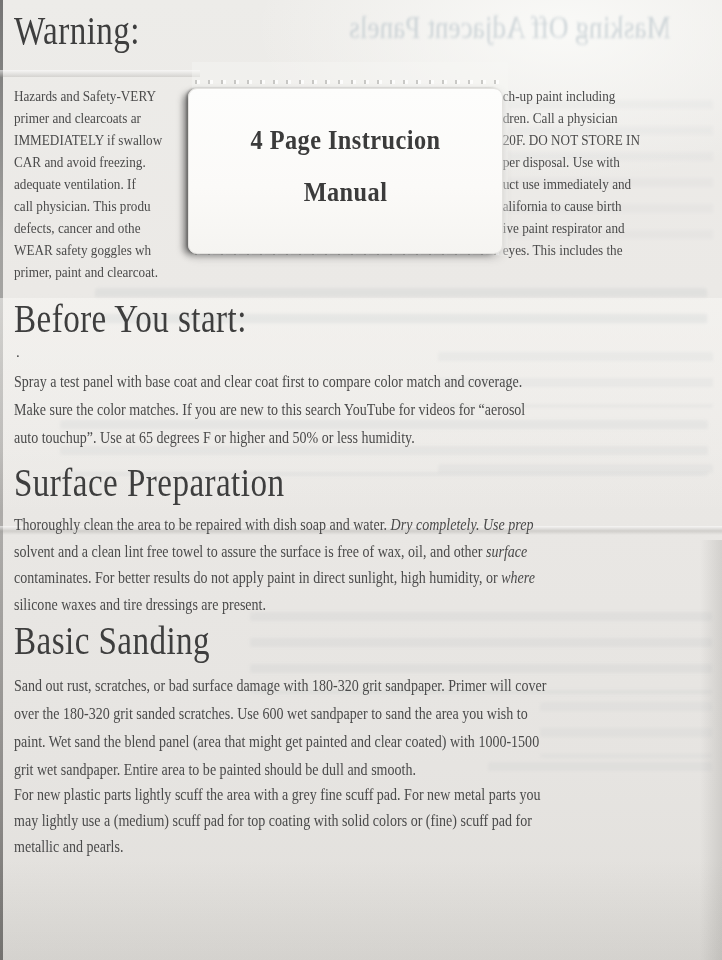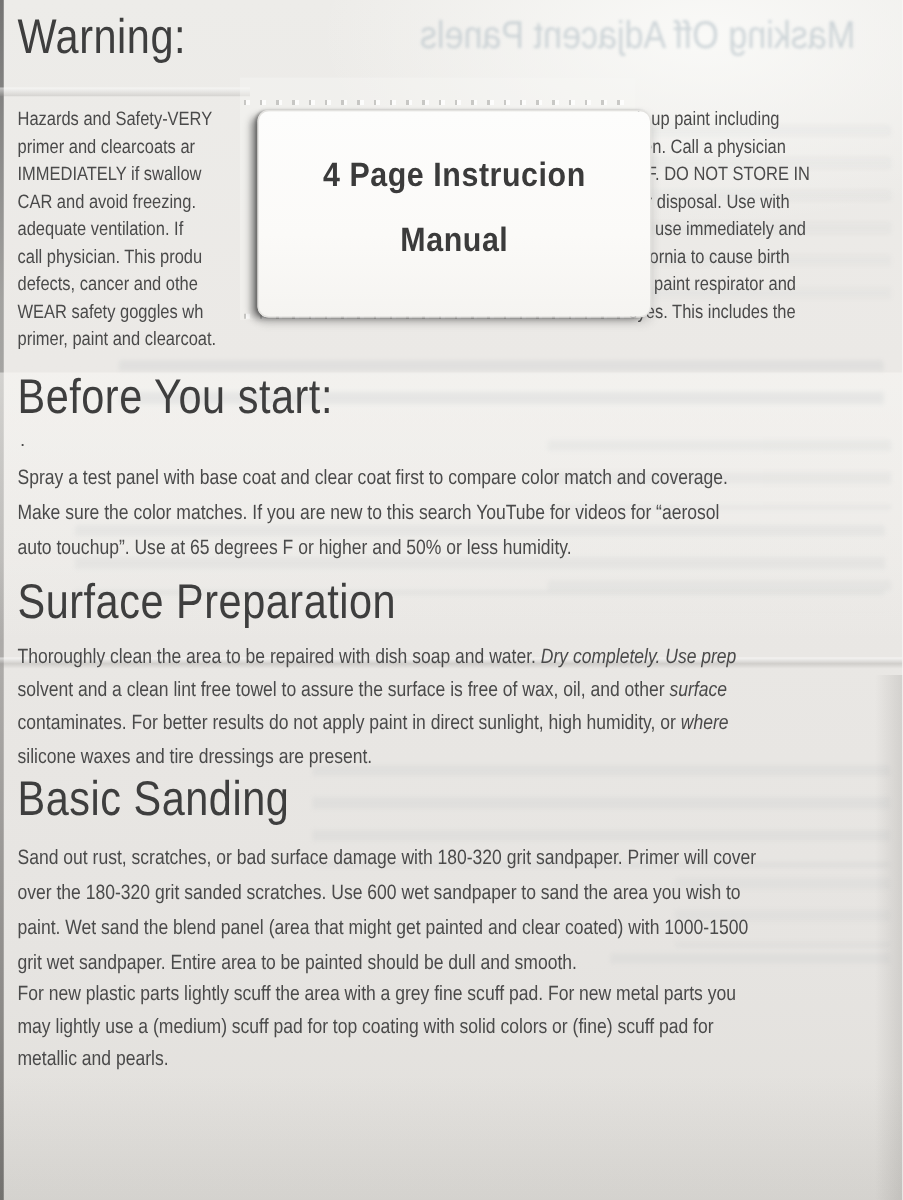--- a/index.html
+++ b/index.html
@@ -3,21 +3,21 @@
 <meta charset="utf-8">
 <style>
   html,body{margin:0;padding:0;}
   body{
     width:722px;height:960px;position:relative;overflow:hidden;
     font-family:"Liberation Sans",sans-serif;
     background:
       radial-gradient(ellipse 430px 210px at 78% 3%, rgba(250,250,248,.95), rgba(250,250,248,0) 72%),
       linear-gradient(180deg,#edecE9 0%,#ebe9e6 30%,#e9e7e4 55%,#e6e4e1 80%,#e1dfdb 100%);
   }
-  .page{position:absolute;inset:0;}
+  .page{position:absolute;inset:0;font-family:Liberation Serif, serif;}
   
   .edge-left{position:absolute;left:0;top:0;width:3px;height:960px;
     background:linear-gradient(180deg,#4c4c4c,#8a8a88 25%,#9a9896 55%,#6d6b69 85%,#4e4d4b);opacity:.75;}
   .edge-right{position:absolute;right:0;top:540px;width:22px;height:420px;
     background:linear-gradient(90deg,rgba(0,0,0,0),rgba(110,108,104,.18));}
   .shade-bottom{position:absolute;left:0;bottom:0;width:722px;height:100px;
     background:linear-gradient(180deg,rgba(0,0,0,0),rgba(120,118,114,.12));}
   .bright-band{position:absolute;left:0;top:298px;width:722px;height:215px;
     background:linear-gradient(180deg,rgba(249,248,245,.55),rgba(249,248,245,.25) 70%,rgba(249,248,245,0));}
   .crease-top{position:absolute;left:0;top:70px;width:200px;height:7px;
@@ -53,21 +53,21 @@
   .wright{position:absolute;left:575px;top:0;}
   .it{font-style:italic;}
   .dot-note{position:absolute;left:16px;top:344px;font-size:15px;color:#4a4a4a;}
   
   .tape{position:absolute;left:192px;top:62px;width:316px;height:194px;
     background:rgba(248,248,246,.4);}
   .perf{position:absolute;left:195px;width:312px;height:4px;
     background:repeating-linear-gradient(90deg,rgba(165,165,162,.55) 0 2px,rgba(255,255,255,.8) 2px 5px,rgba(0,0,0,0) 5px 13px);}
   .perf.top{top:80px;}
   .perf.bottom{top:251px;}
-  .sticker{position:absolute;left:206px;top:88px;width:313px;height:164px;
+  .sticker{position:absolute;left:188px;top:88px;width:313px;height:164px;
     background:linear-gradient(180deg,#fdfdfc 0%,#fbfaf8 60%,#f5f4f1 100%);
     border:1px solid #e3e2df;border-radius:9px;
     box-shadow:-7px 3px 6px -2px rgba(50,50,50,.5),-2px 0 2px rgba(60,60,60,.35),0 4px 8px rgba(90,90,90,.22);}
   .sticker-text{width:100%;text-align:center;font-weight:bold;color:#3b3b3b;
     transform:scaleX(.9);transform-origin:50% 50%;letter-spacing:.5px;white-space:nowrap;}
   .sticker-line1{font-size:27px;margin-top:36px;}
   .sticker-line2{font-size:27px;margin-top:21px;}
 </style>
 </head>
 <body>

